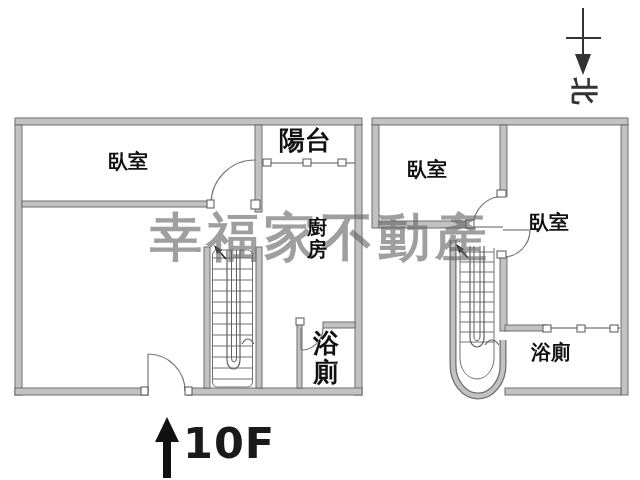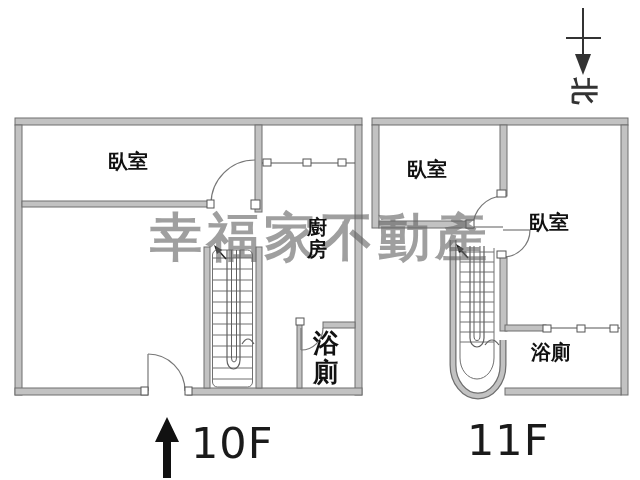--- a/index.html
+++ b/index.html
@@ -120,23 +120,23 @@
     <g>
       <polygon points="167,417 179,442 171,442 171,478 163,478 163,442 155,442" fill="#111" stroke="none"></polygon>
     </g>
   </svg>
 
   <div id="watermark">幸福家不動產</div>
 
   <div id="north-char">北</div>
 
   <div class="lbl sz28" style="left:108px;top:151px;">臥室</div>
+  <div class="lbl sz26" style="left:279px;top:126px;">陽台</div>
   <div class="lbl sz28 vert" style="left:307px;top:216px;width:30px;line-height:1.12;">廚房</div>
   <div class="lbl sz26 vert" style="left:313px;top:329px;width:28px;line-height:1.12;">浴廁</div>
 
   <div class="lbl sz28" style="left:407px;top:159px;">臥室</div>
   <div class="lbl sz28" style="left:529px;top:212px;">臥室</div>
   <div class="lbl sz28" style="left:531px;top:342px;">浴廁</div>
 
-  <div class="floor-label" style="left:191px;top:418px;">10F</div>
-  <div class="floor-label" style="left:467px;top:415px;">11F</div>
+  <div class="floor-label" style="left:183px;top:418px;font-weight:bold;">10F</div>
 
 </div>
 
 </body></html>

